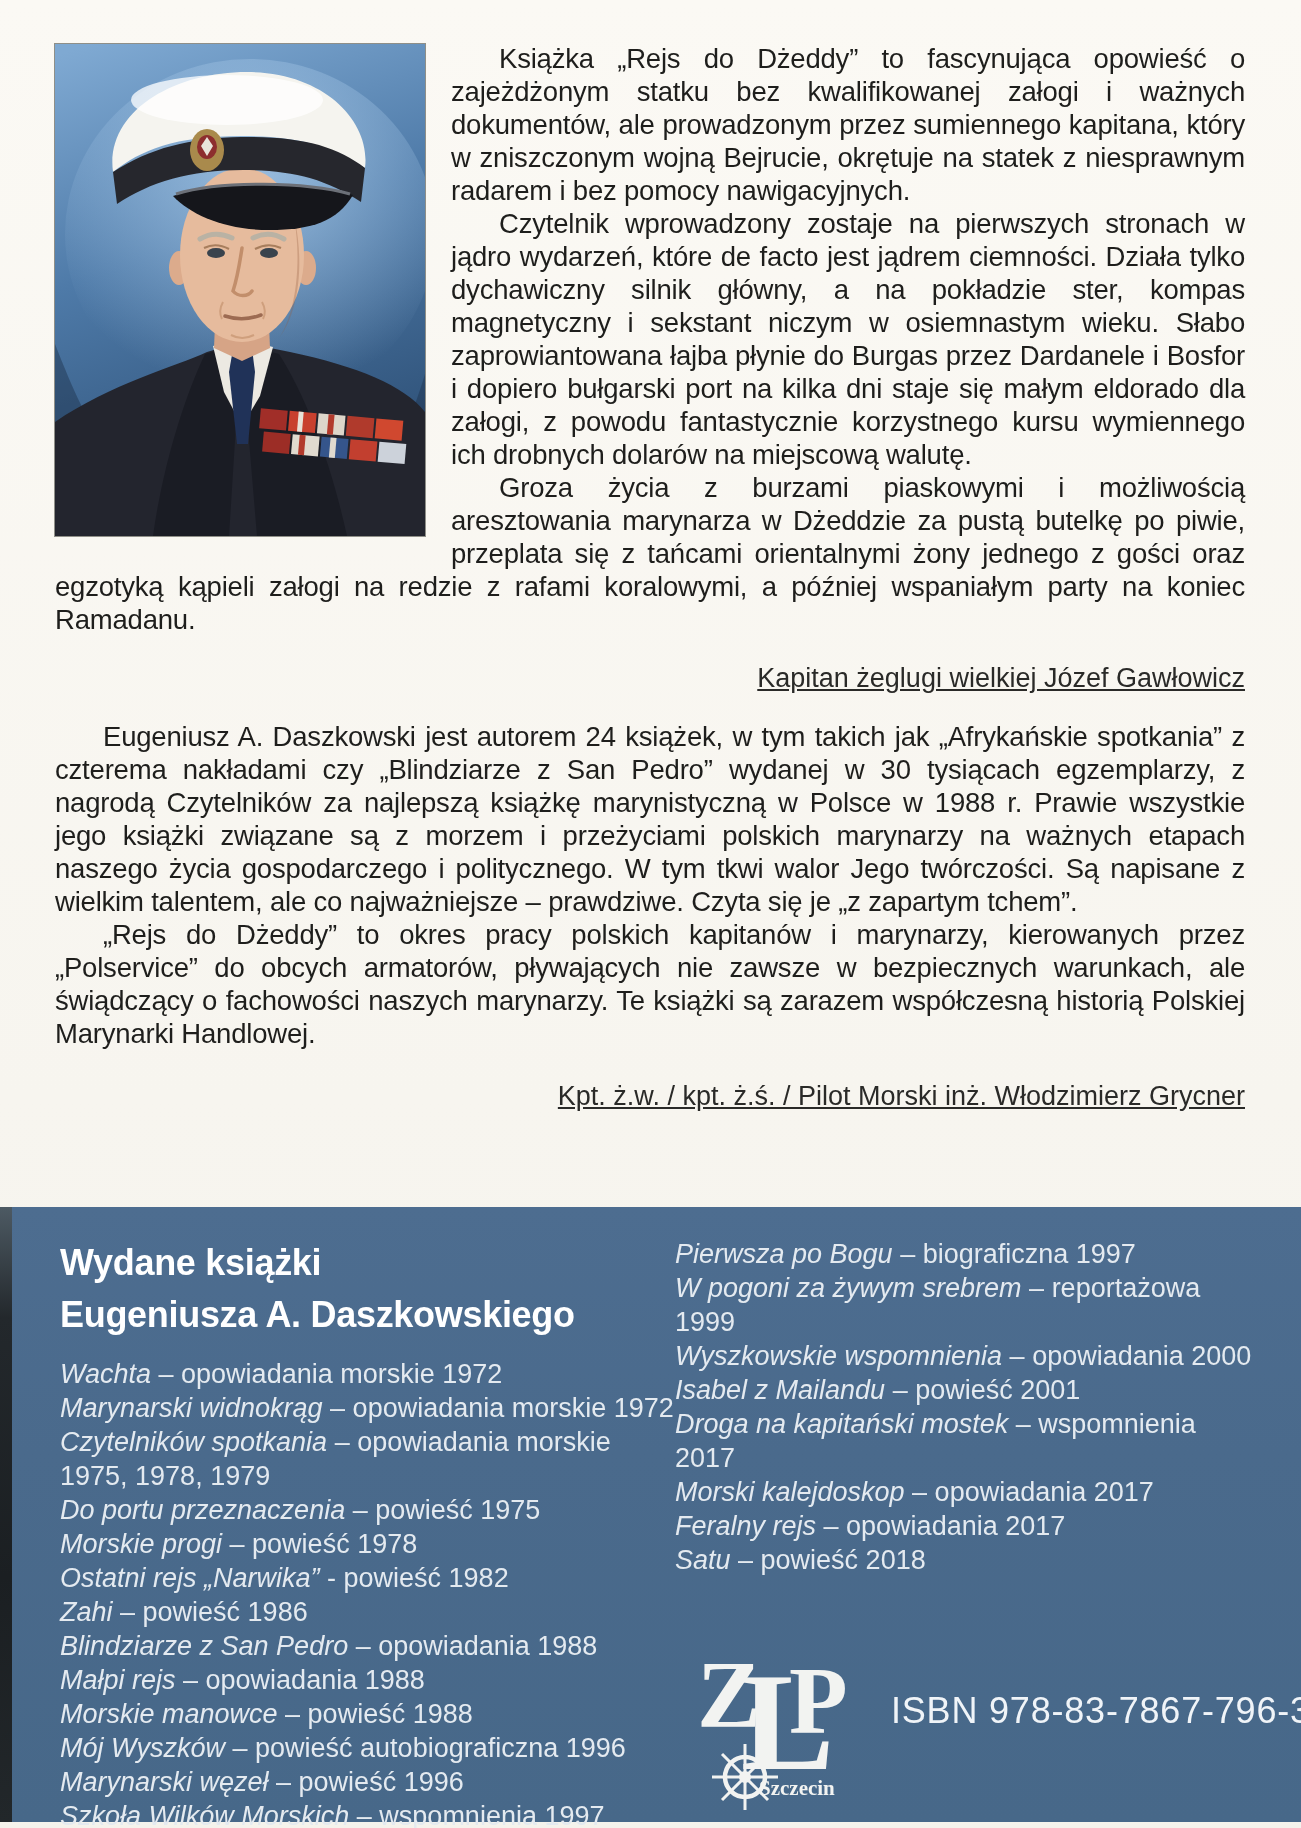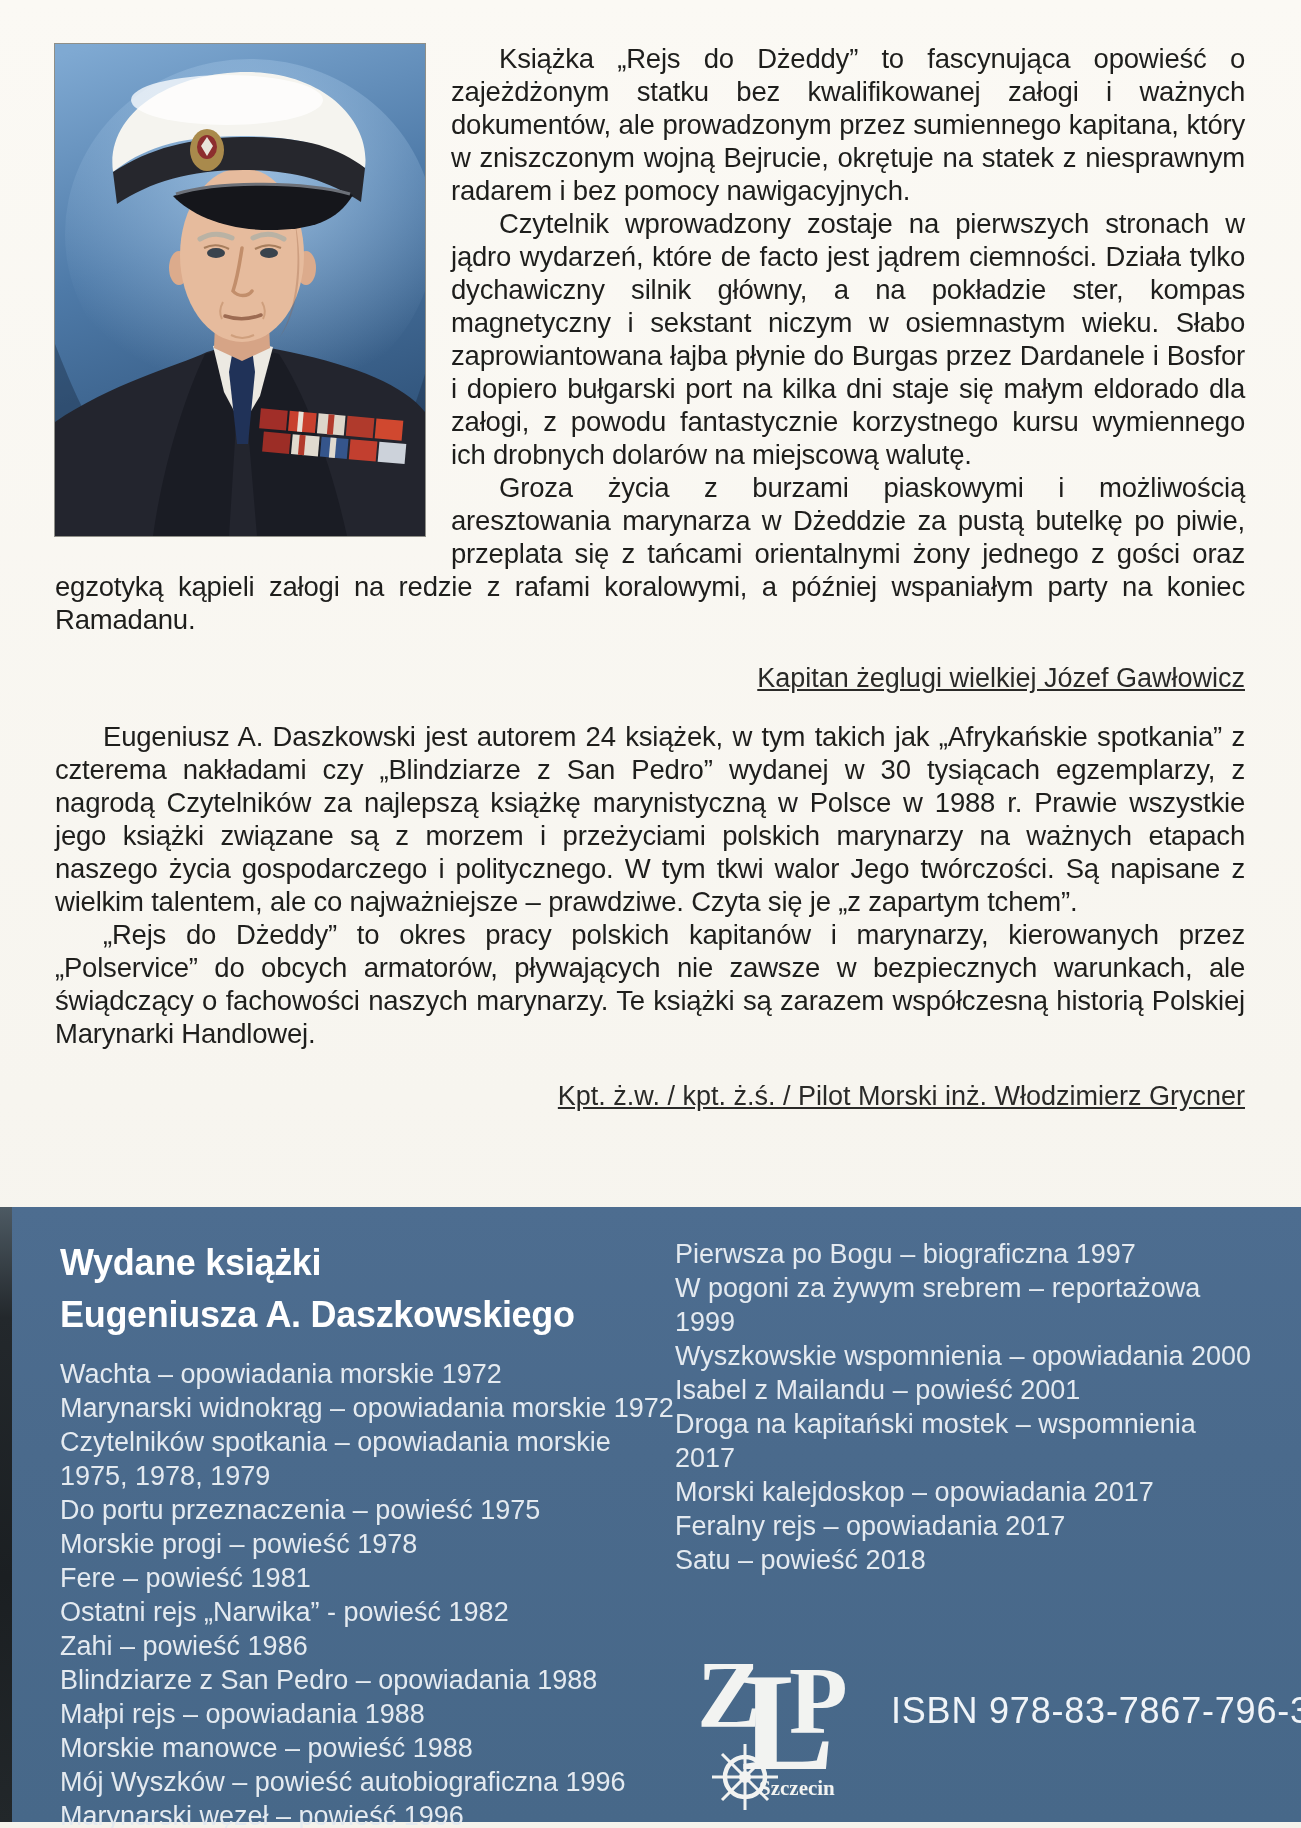--- a/index.html
+++ b/index.html
@@ -44,21 +44,21 @@
   .col-left{flex:none;width:615px;}
   .col-right{flex:1;min-width:0;}
   h2.books-heading{
     margin:0 0 16px;font-size:36px;line-height:52px;
     font-weight:bold;color:#ffffff;letter-spacing:-0.3px;
   }
   ul.book-list{
     list-style:none;margin:0;padding:0;
     font-size:27px;line-height:34px;color:#e4eaf0;
   }
-  ul.book-list .bt{}
+  ul.book-list .bt{font-style:italic;}
   ul.book-list .br{font-style:normal;}
   .publisher-row{display:flex;align-items:flex-end;margin-top:52px;}
   .zlp-logo{position:relative;left:22px;flex:none;}
   .isbn{
     font-size:36px;line-height:34px;letter-spacing:0.8px;
     color:#f0f4f8;margin:0 0 86px 56px;white-space:nowrap;
   }
 </style>
 </head>
 <body>
@@ -158,21 +158,20 @@
       <h2 class="books-heading">
         <span>Wydane książki</span><br>
         <span>Eugeniusza A. Daszkowskiego</span>
       </h2>
       <ul class="book-list">
           <li><span class="bt">Wachta</span><span class="br"> – opowiadania morskie 1972</span></li>
           <li><span class="bt">Marynarski widnokrąg</span><span class="br"> – opowiadania morskie 1972</span></li>
           <li><span class="bt">Czytelników spotkania</span><span class="br"> – opowiadania morskie 1975, 1978, 1979</span></li>
           <li><span class="bt">Do portu przeznaczenia</span><span class="br"> – powieść 1975</span></li>
           <li><span class="bt">Morskie progi</span><span class="br"> – powieść 1978</span></li>
-          <li><span class="bt">Fere</span><span class="br"> – powieść 1981</span></li>
           <li><span class="bt">Ostatni rejs „Narwika”</span><span class="br"> - powieść 1982</span></li>
           <li><span class="bt">Zahi</span><span class="br"> – powieść 1986</span></li>
           <li><span class="bt">Blindziarze z San Pedro</span><span class="br"> – opowiadania 1988</span></li>
           <li><span class="bt">Małpi rejs</span><span class="br"> – opowiadania 1988</span></li>
           <li><span class="bt">Morskie manowce</span><span class="br"> – powieść 1988</span></li>
           <li><span class="bt">Mój Wyszków</span><span class="br"> – powieść autobiograficzna 1996</span></li>
           <li><span class="bt">Marynarski węzeł</span><span class="br"> – powieść 1996</span></li>
           <li><span class="bt">Szkoła Wilków Morskich</span><span class="br"> – wspomnienia 1997</span></li>
         </ul>
     </div>

